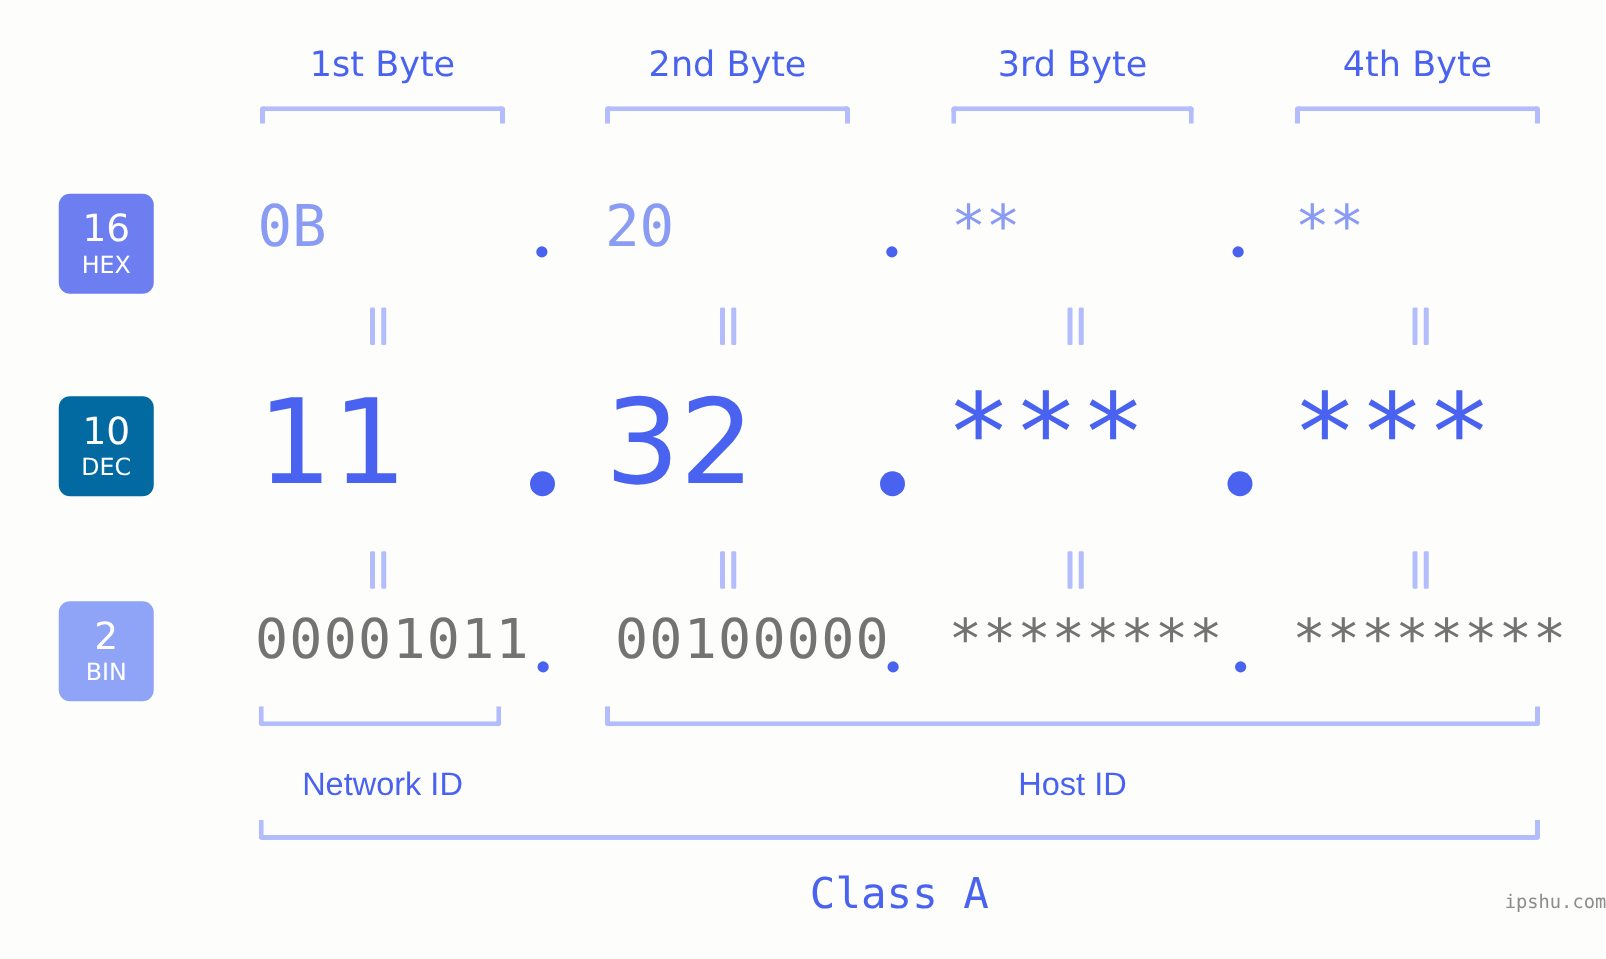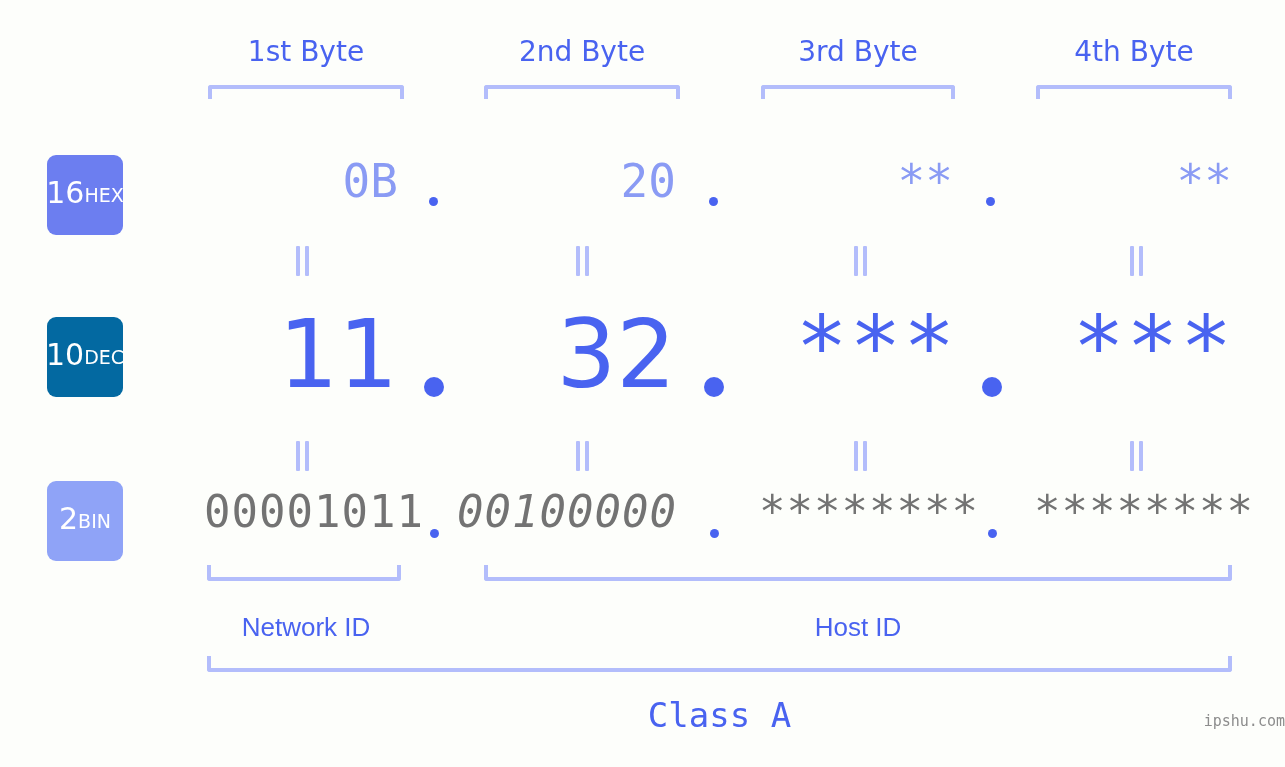--- a/index.html
+++ b/index.html
@@ -61,21 +61,21 @@
   .base-badge {
     position: absolute;
     left: 47px;
     width: 76px;
     height: 80px;
     border-radius: 9px;
     color: #ffffff;
     text-align: center;
     font-family: "DejaVu Sans", sans-serif;
     display: flex;
-    flex-direction: row;
+    flex-direction: column;
     align-items: center;
     justify-content: center;
     line-height: 1;
   }
   .base-badge .num {
     font-size: 30px;
     font-weight: 400;
     display: block;
     margin-bottom: 4px;
   }
@@ -84,21 +84,21 @@
     font-weight: 400;
     display: block;
   }
   .badge-hex { top: 155px; background: #6c7ef0; }
   .badge-dec { top: 317px; background: #0369a1; }
   .badge-bin { top: 481px; background: #8fa3f7; }
 
   
   .cell {
     position: absolute;
-    text-align: right;
+    text-align: left;
     white-space: nowrap;
     font-family: "DejaVu Sans Mono", monospace;
   }
 
   .hex-row .cell {
     top: 152px;
     font-size: 46px;
     color: #8a9bf4;
     height: 58px;
     line-height: 58px;
@@ -248,21 +248,21 @@
     <div class="dot dot-dec" style="left:982px;"></div>
   </div>
 
   <div class="eq eq-2" style="left:291px;"></div>
   <div class="eq eq-2" style="left:571px;"></div>
   <div class="eq eq-2" style="left:849px;"></div>
   <div class="eq eq-2" style="left:1125px;"></div>
 
   <div class="bin-row">
     <div class="cell" style="left:204px;width:196px;">00001011</div>
-    <div class="cell" style="left:457px;width:196px;font-style:italic;">00100000</div>
+    <div class="cell" style="left:492px;width:196px;">00100000</div>
     <div class="cell" style="left:759px;width:196px;">********</div>
     <div class="cell" style="left:1034px;width:198px;">********</div>
 
     <div class="dot dot-bin" style="left:430px;"></div>
     <div class="dot dot-bin" style="left:710px;"></div>
     <div class="dot dot-bin" style="left:988px;"></div>
   </div>
 
   <div class="bracket-bottom" style="left:207px;top:565px;width:194px;"></div>
   <div class="bracket-bottom" style="left:484px;top:565px;width:748px;"></div>

